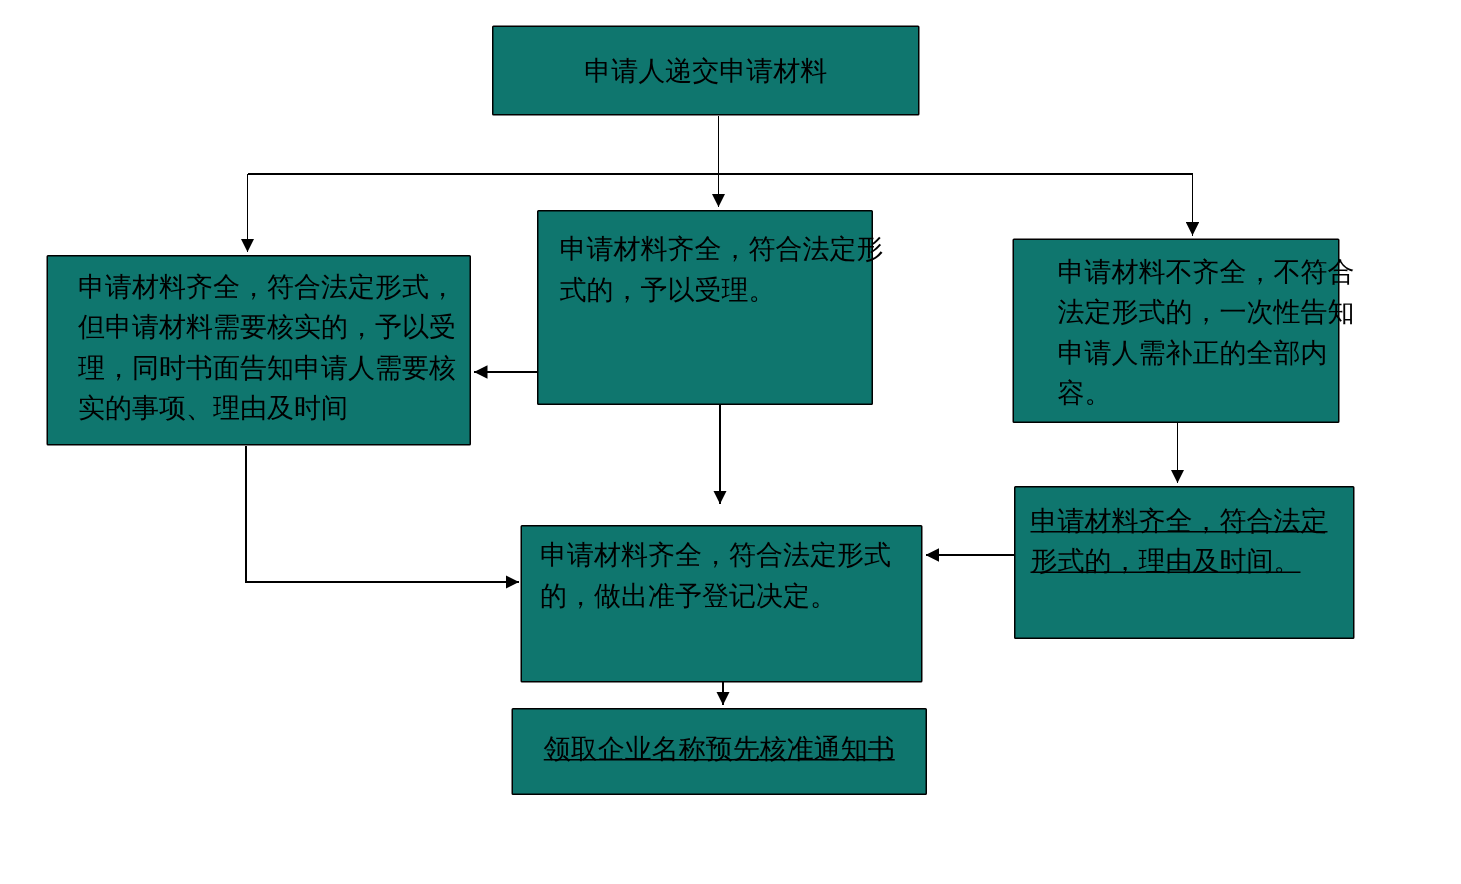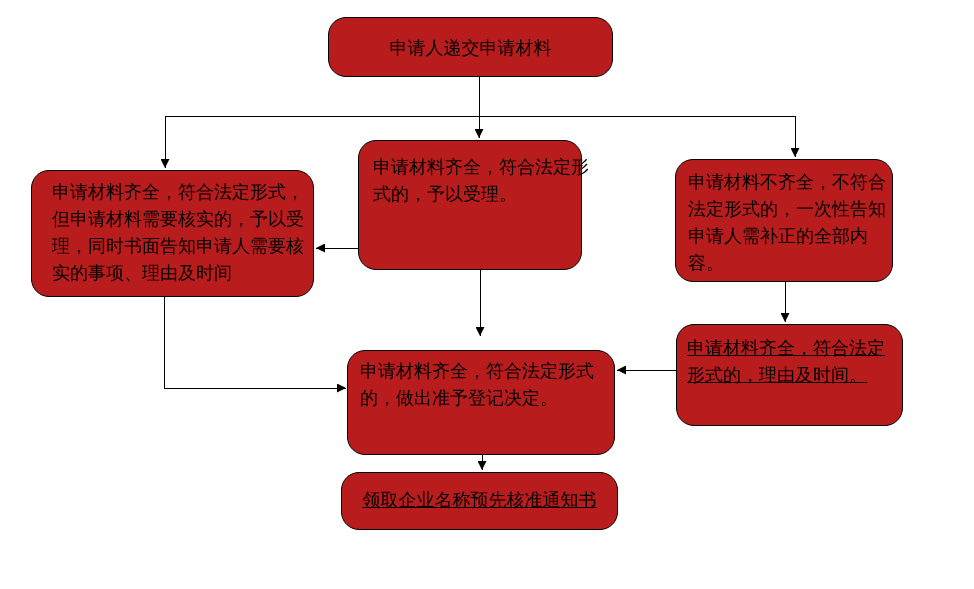--- a/index.html
+++ b/index.html
@@ -25,23 +25,23 @@
   }
   .connectors path.line {
     stroke: #000000;
     stroke-width: 1;
     fill: none;
     shape-rendering: crispEdges;
   }
   .node {
     position: absolute;
     box-sizing: border-box;
-    background: #b91c1c;
+    background: #0f766e;
     border: 1px solid #000000;
-    border-radius: 18px;
+    border-radius: 1px;
     font-size: 18px;
     line-height: 27px;
     color: #000000;
   }
   .tline {
     white-space: nowrap;
   }
   .n-submit {
     left: 328px; top: 17px; width: 285px; height: 60px;
     display: flex; align-items: center; justify-content: center;
@@ -50,21 +50,21 @@
   .n-verify {
     left: 31px; top: 170px; width: 283px; height: 127px;
     padding: 7px 8px 0 20px;
   }
   .n-accept-middle {
     left: 358px; top: 140px; width: 224px; height: 130px;
     padding: 12px 10px 0 14px;
   }
   .n-incomplete {
     left: 675px; top: 159px; width: 218px; height: 123px;
-    padding: 8px 6px 0 12px;
+    padding: 8px 6px 0 29px;
   }
   .n-decision {
     left: 347px; top: 350px; width: 268px; height: 105px;
     padding: 6px 10px 0 12px;
   }
   .n-accept-right {
     left: 676px; top: 324px; width: 227px; height: 102px;
     padding: 9px 10px 0 10px;
     text-decoration: underline;
   }

